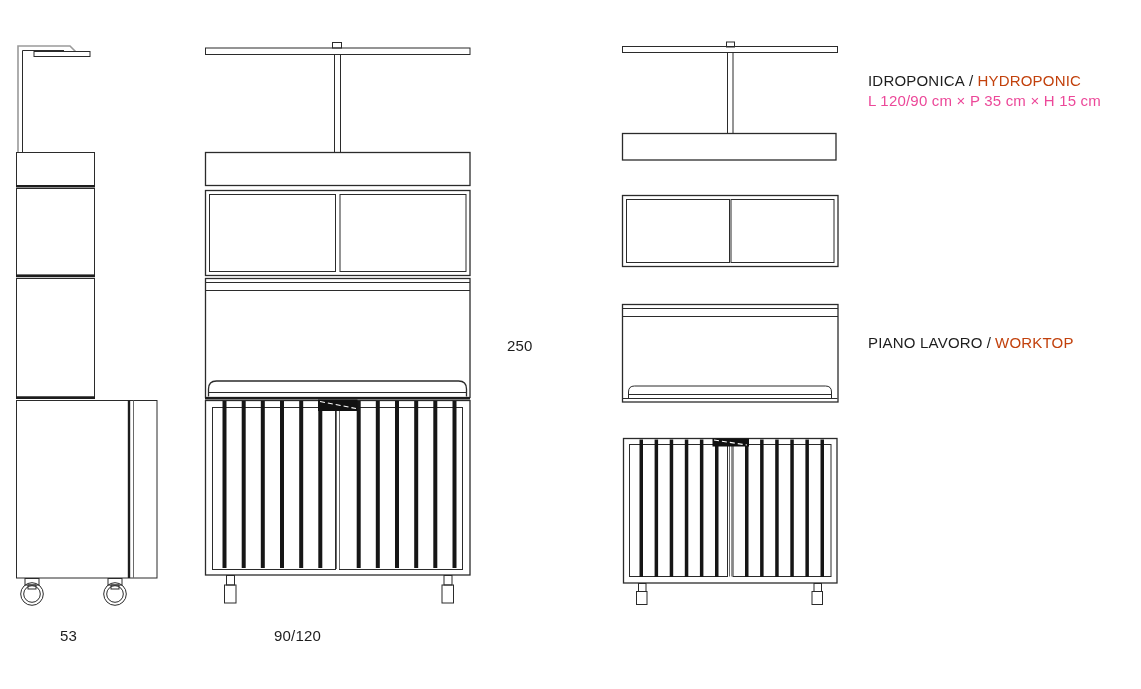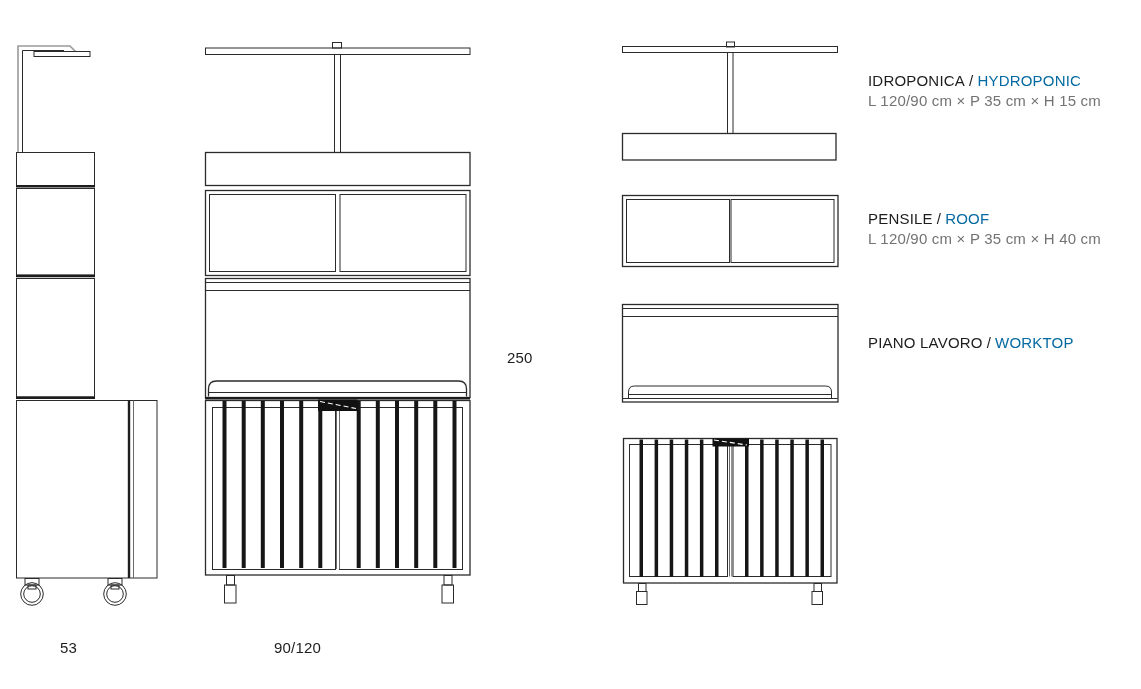--- a/index.html
+++ b/index.html
@@ -35,34 +35,33 @@
   svg .whitefill { fill: #ffffff; stroke: #2b2b2b; stroke-width: 1; }
 
   .labels-layer { position: absolute; left: 0; top: 0; width: 1141px; height: 689px; }
   .dim-label {
     position: absolute;
     font-size: 15px;
     line-height: 20px;
     color: #1d1d1d;
     letter-spacing: 0.2px;
     white-space: nowrap;
-    margin-top: 12px;
   }
   .comp-label {
     position: absolute;
     left: 868px;
     font-size: 15px;
     line-height: 20px;
     color: #1d1d1d;
     letter-spacing: 0.2px;
     white-space: nowrap;
   }
   .comp-label .sep { margin: 0 4px; color: #1d1d1d; }
-  .comp-label .en { color: #0369a1; }
-  .comp-label .size-line { color: #737373; }
+  .comp-label .en { color: #c2410c; }
+  .comp-label .size-line { color: #ec4899; }
 </style>
 </head>
 <body>
 
 <div class="canvas">
 
   <svg class="drawing-layer" viewBox="0 0 1141 689" width="1141" height="689" xmlns="http://www.w3.org/2000/svg">
 
     <g>
 
@@ -221,24 +220,20 @@
 
     <div class="dim-label" style="left:60px; top:626px;">53</div>
 
     <div class="dim-label" style="left:274px; top:626px;">90/120</div>
 
     <div class="comp-label" style="top:71px;">
       <div class="name-line"><span class="it">IDROPONICA</span><span class="sep">/</span><span class="en">HYDROPONIC</span></div>
       <div class="size-line">L 120/90 cm × P 35 cm × H 15 cm</div>
     </div>
 
-    <div class="comp-label" style="top:209px;">
-      <div class="name-line"><span class="it">PENSILE</span><span class="sep">/</span><span class="en">ROOF</span></div>
-      <div class="size-line">L 120/90 cm × P 35 cm × H 40 cm</div>
-    </div>
 
     <div class="comp-label" style="top:333px;">
       <div class="name-line"><span class="it">PIANO LAVORO</span><span class="sep">/</span><span class="en">WORKTOP</span></div>
     </div>
 
 
   </div>
 </div>
 
 </body></html>

